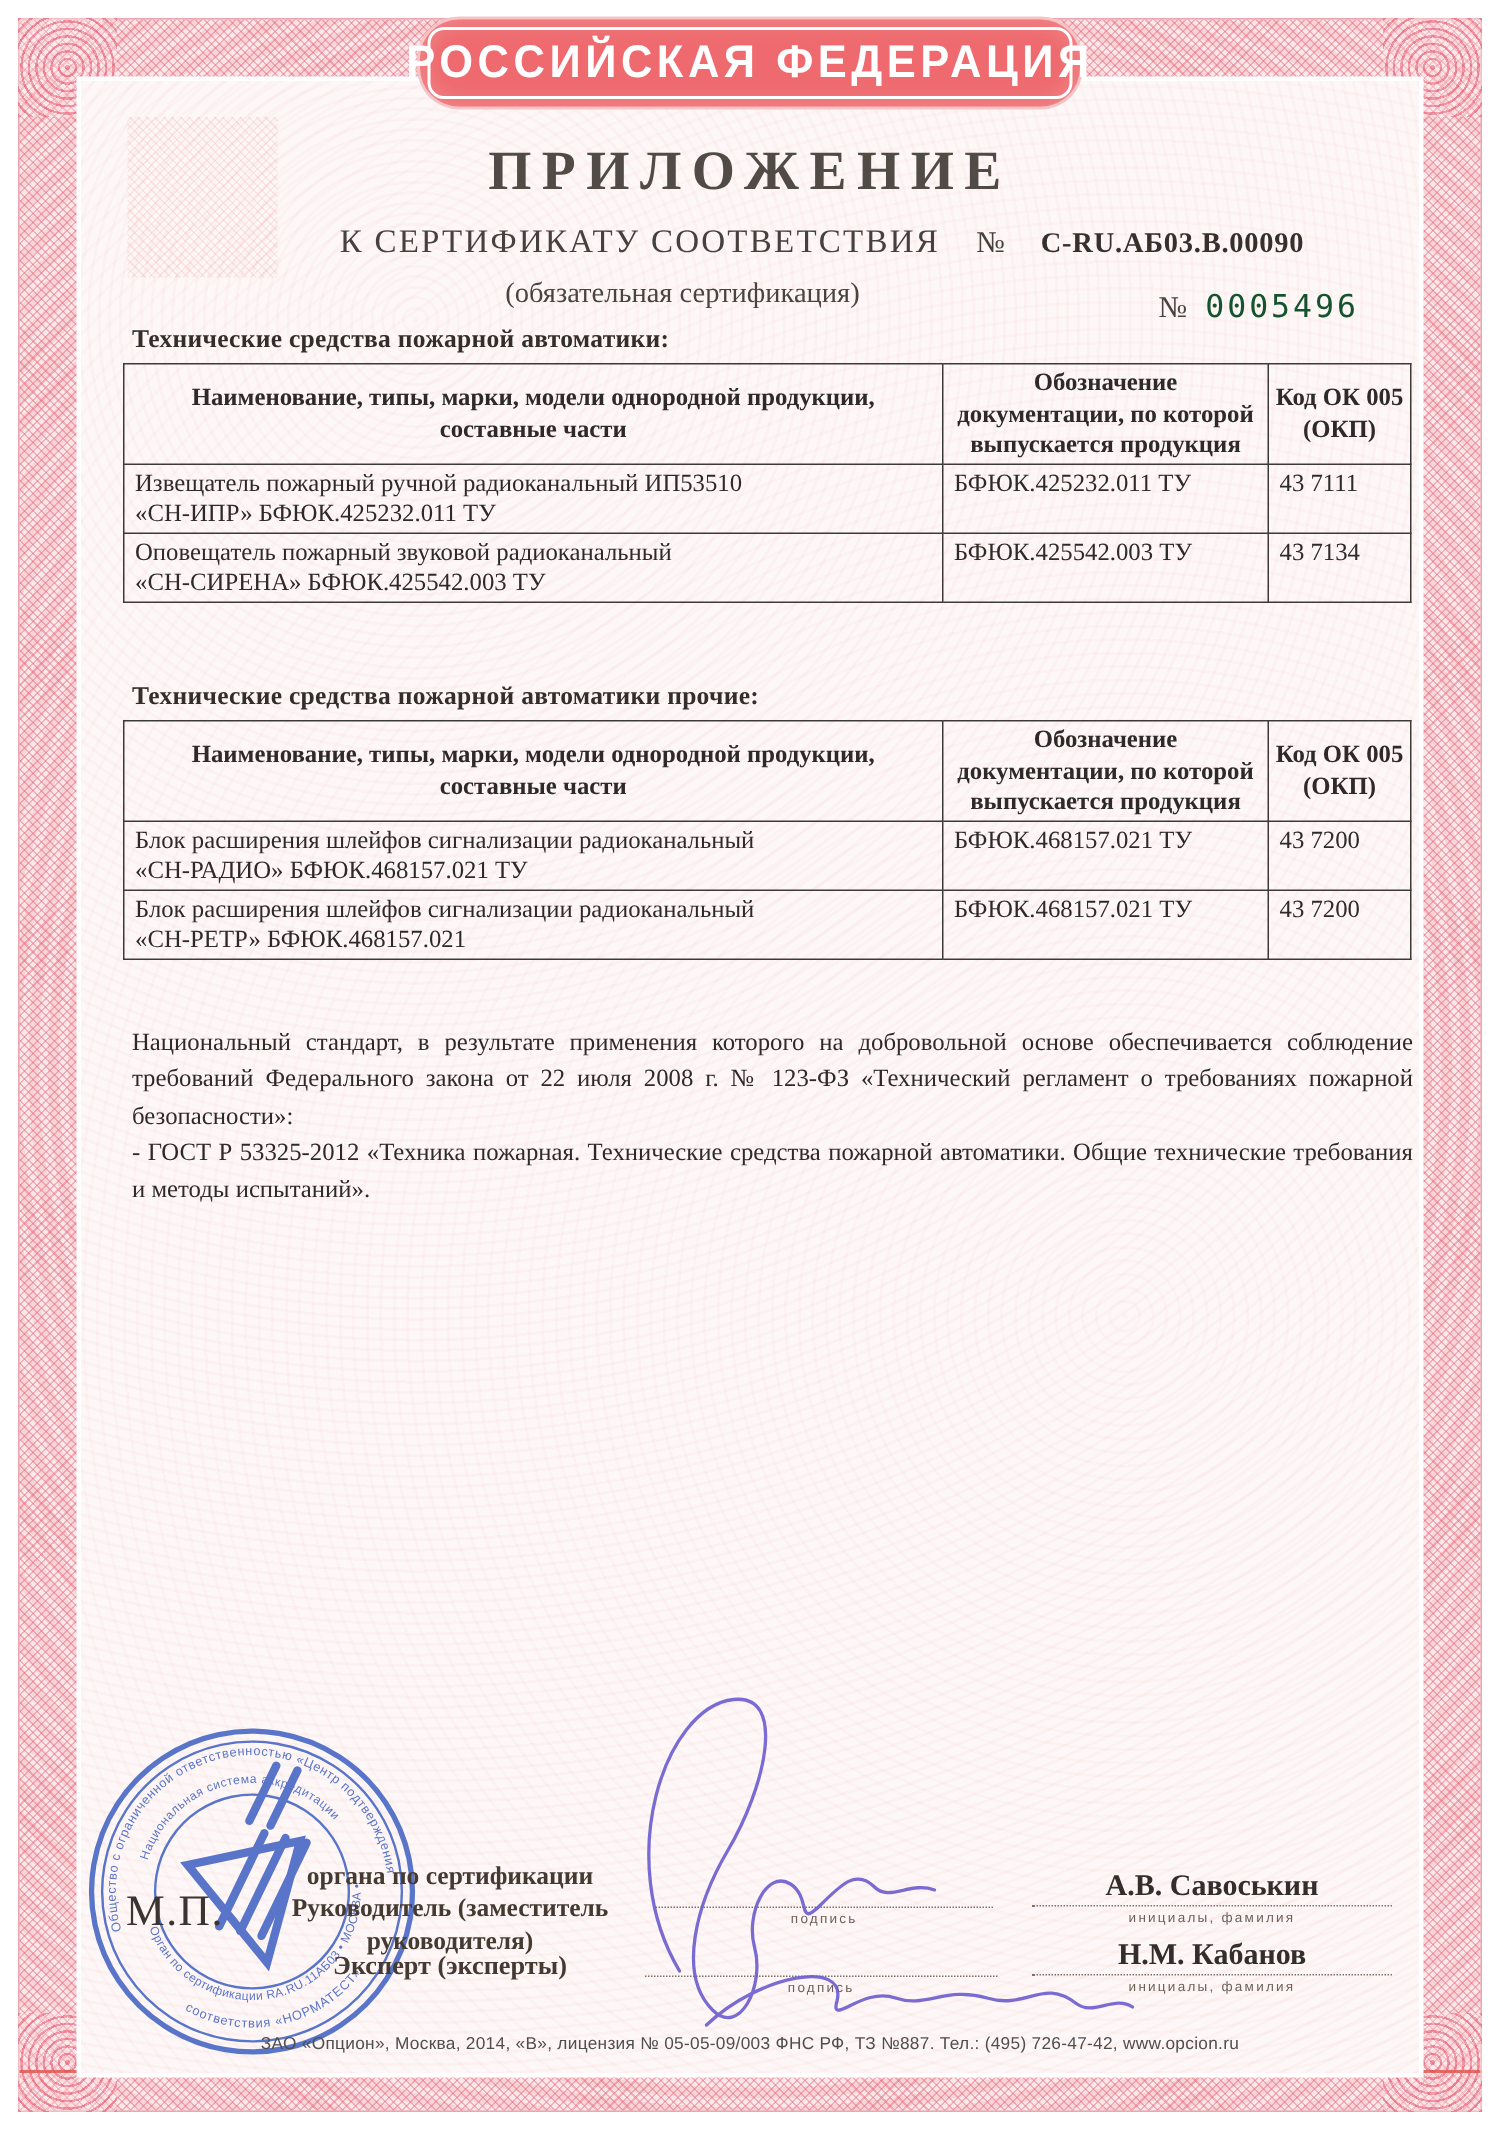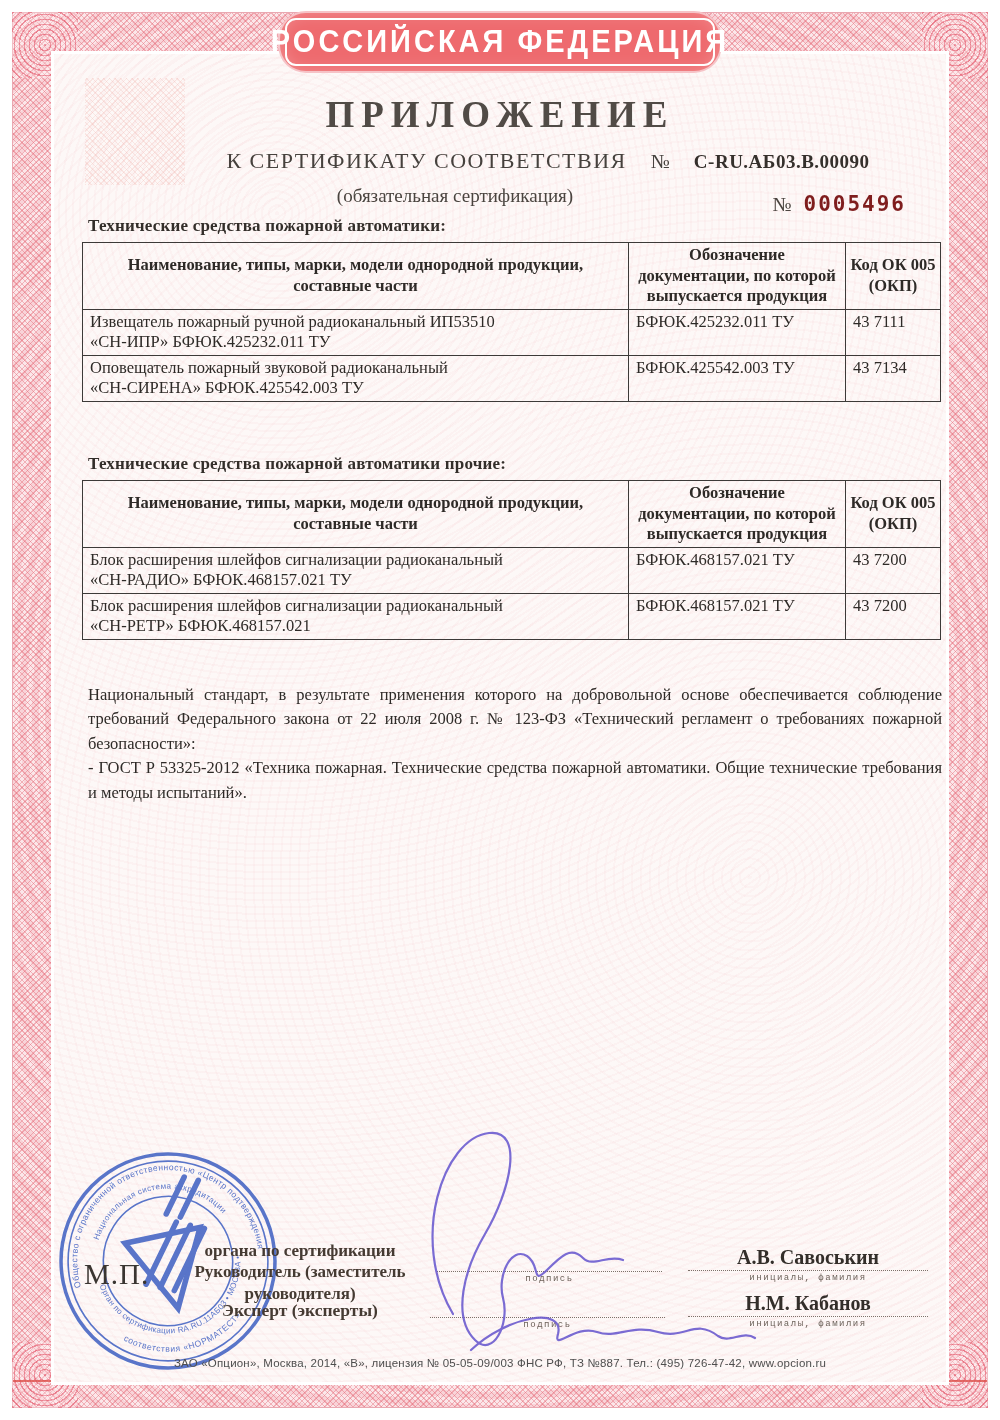--- a/index.html
+++ b/index.html
@@ -76,22 +76,22 @@
   .cert-line .certnum  { font-size:19px; font-weight:bold; color:#35302c; letter-spacing:.5px; }
   .cert-type {
     position:absolute; top:185px; left:0; width:100%; text-align:center;
     transform:translateX(-45px); font-size:19px; color:#4a443f;
   }
   .blank-num {
     position:absolute; top:192px; right:94px; display:flex; align-items:baseline; gap:12px;
   }
   .blank-num .nosign { font-size:20px; color:#4a443f; }
   .blank-num .digits {
-    font-family:"DejaVu Sans Mono", monospace; font-size:21px; font-weight:bold;
-    color:#7f1d1d; letter-spacing:2px;
+    font-family:"DejaVu Sans Mono", monospace; font-size:21px; font-weight:normal;
+    color:#14532d; letter-spacing:2px;
   }
 
   
   .section-label {
     position:absolute; left:88px; font-size:17px; font-weight:bold;
     color:#332e2a; letter-spacing:.2px;
   }
   .section1-label { top:216px; } .section2-label { top:454px; }
 
   table.prod { position:absolute; left:82px; width:858px; border-collapse:collapse; table-layout:fixed; }
@@ -122,21 +122,21 @@
   .role-head { position:absolute; left:150px; top:1240px; width:300px; text-align:center;
                font-size:17px; font-weight:bold; color:#453a32; line-height:1.25; }
   .role-expert { position:absolute; left:150px; top:1300px; width:300px; text-align:center;
                font-size:17.5px; font-weight:bold; color:#453a32; }
 
   .sigline { position:absolute; text-align:center; }
   .sigline .rule { height:22px; border-bottom:1.5px dotted #7d726a; }
   .sigline-1 { left:437px; top:1250px; width:225px; }
   .sigline-2 { left:430px; top:1296px; width:235px; }
   .tiny-caption { font-size:9px; letter-spacing:1.5px; color:#6d625a; margin-top:2px;
-                  font-family:Liberation Mono, monospace; }
+                  font-family:Liberation Sans, sans-serif; }
 
   .nameblock { position:absolute; left:688px; width:240px; text-align:center; }
   .nameblock-1 { top:1245px; } .nameblock-2 { top:1291px; }
   .nameblock .name { font-size:20px; font-weight:bold; color:#332e2a; height:26px;
                      line-height:24px; border-bottom:1.5px dotted #7d726a; }
 
   .signatures { position:absolute; left:415px; top:1118px; width:350px; height:240px; pointer-events:none; }
 
   .footer {
     position:absolute; top:1357px; left:0; width:100%; text-align:center;

